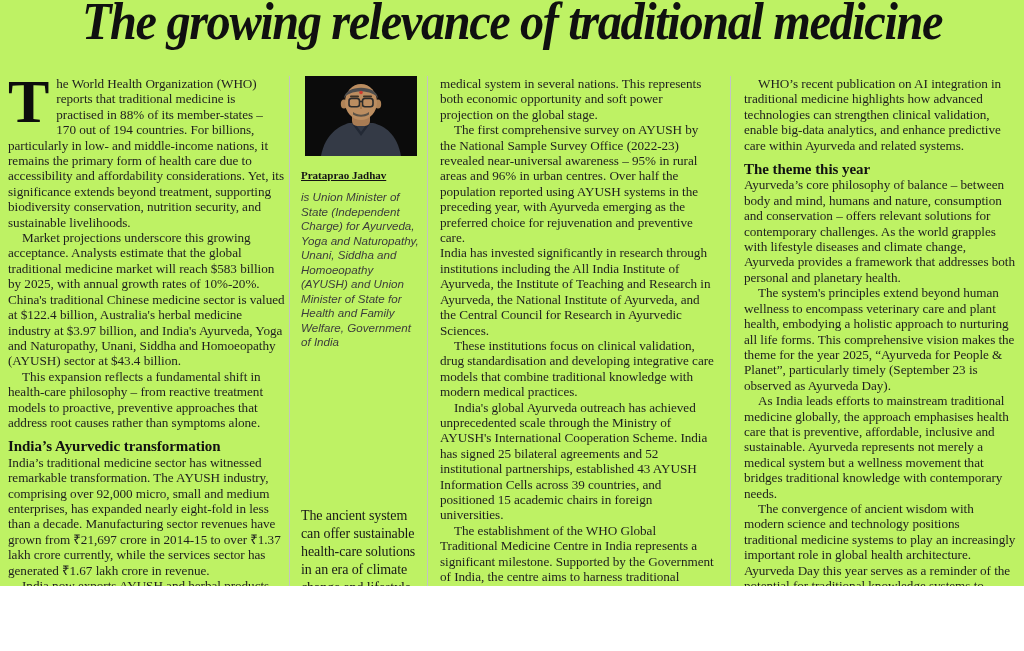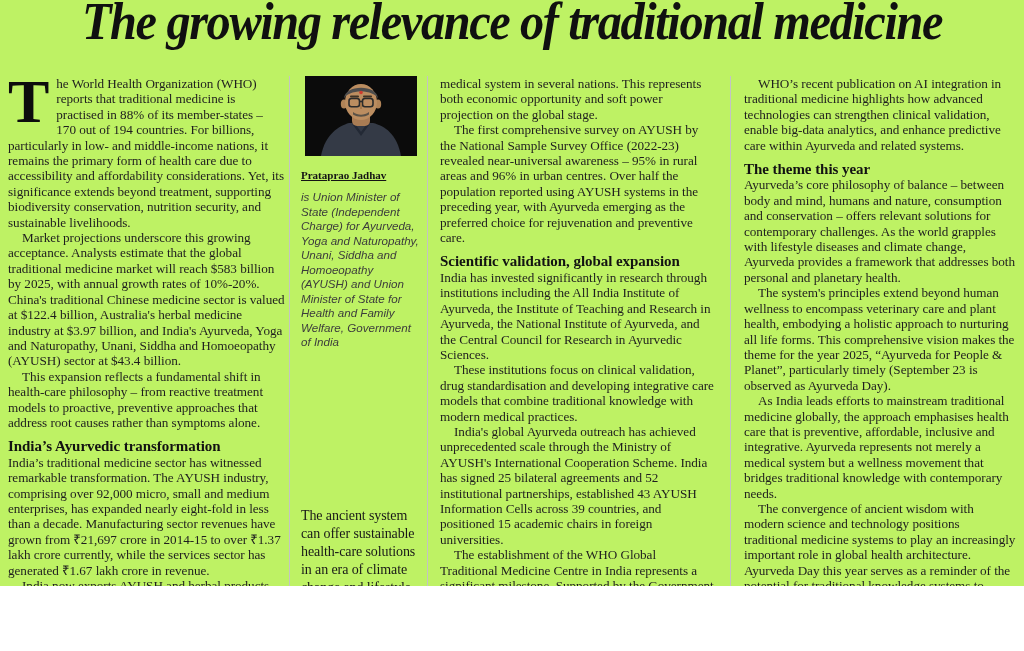--- a/index.html
+++ b/index.html
@@ -90,29 +90,28 @@
       </svg>
     </div>
     <p class="author-name">Prataprao Jadhav</p>
     <p class="author-bio">is Union Minister of State (Independent Charge) for Ayurveda, Yoga and Naturopathy, Unani, Siddha and Homoeopathy (AYUSH) and Union Minister of State for Health and Family Welfare, Government of India</p>
     <div class="pull-quote">The ancient system can offer sustainable health-care solutions in an era of climate change and lifestyle diseases</div>
   </div>
 
   <div class="col col3">
     <p class="np">medical system in several nations. This represents both economic opportunity and soft power projection on the global stage.</p>
     <p>The first comprehensive survey on AYUSH by the National Sample Survey Office (2022-23) revealed near-universal awareness – 95% in rural areas and 96% in urban centres. Over half the population reported using AYUSH systems in the preceding year, with Ayurveda emerging as the preferred choice for rejuvenation and preventive care.</p>
-    <h3>Scientific validation, global expansion</h3>
     <p class="np">India has invested significantly in research through institutions including the All India Institute of Ayurveda, the Institute of Teaching and Research in Ayurveda, the National Institute of Ayurveda, and the Central Council for Research in Ayurvedic Sciences.</p>
     <p>These institutions focus on clinical validation, drug standardisation and developing integrative care models that combine traditional knowledge with modern medical practices.</p>
     <p>India's global Ayurveda outreach has achieved unprecedented scale through the Ministry of AYUSH's International Cooperation Scheme. India has signed 25 bilateral agreements and 52 institutional partnerships, established 43 AYUSH Information Cells across 39 countries, and positioned 15 academic chairs in foreign universities.</p>
     <p>The establishment of the WHO Global Traditional Medicine Centre in India represents a significant milestone. Supported by the Government of India, the centre aims to harness traditional medicine's potential through modern science, digital health and emerging technologies including artificial intelligence.</p>
   </div>
 
   <div class="col col4">
     <p>WHO’s recent publication on AI integration in traditional medicine highlights how advanced technologies can strengthen clinical validation, enable big-data analytics, and enhance predictive care within Ayurveda and related systems.</p>
     <h3>The theme this year</h3>
     <p class="np">Ayurveda’s core philosophy of balance – between body and mind, humans and nature, consumption and conservation – offers relevant solutions for contemporary challenges. As the world grapples with lifestyle diseases and climate change, Ayurveda provides a framework that addresses both personal and planetary health.</p>
     <p>The system's principles extend beyond human wellness to encompass veterinary care and plant health, embodying a holistic approach to nurturing all life forms. This comprehensive vision makes the theme for the year 2025, “Ayurveda for People &amp; Planet”, particularly timely (September 23 is observed as Ayurveda Day).</p>
-    <p>As India leads efforts to mainstream traditional medicine globally, the approach emphasises health care that is preventive, affordable, inclusive and integrative. Ayurveda represents not merely a medical system but a wellness movement that bridges traditional knowledge with contemporary needs.</p>
+    <p>As India leads efforts to mainstream traditional medicine globally, the approach emphasises health care that is preventive, affordable, inclusive and sustainable. Ayurveda represents not merely a medical system but a wellness movement that bridges traditional knowledge with contemporary needs.</p>
     <p>The convergence of ancient wisdom with modern science and technology positions traditional medicine systems to play an increasingly important role in global health architecture. Ayurveda Day this year serves as a reminder of the potential for traditional knowledge systems to contribute to a more balanced and sustainable future for people and the planet.</p>
   </div>
 
 </div>
 
 </body></html>

